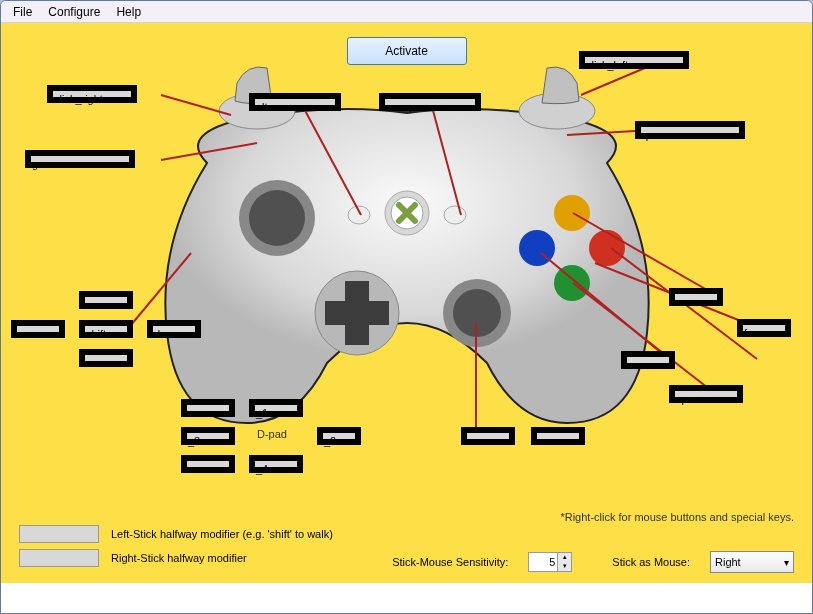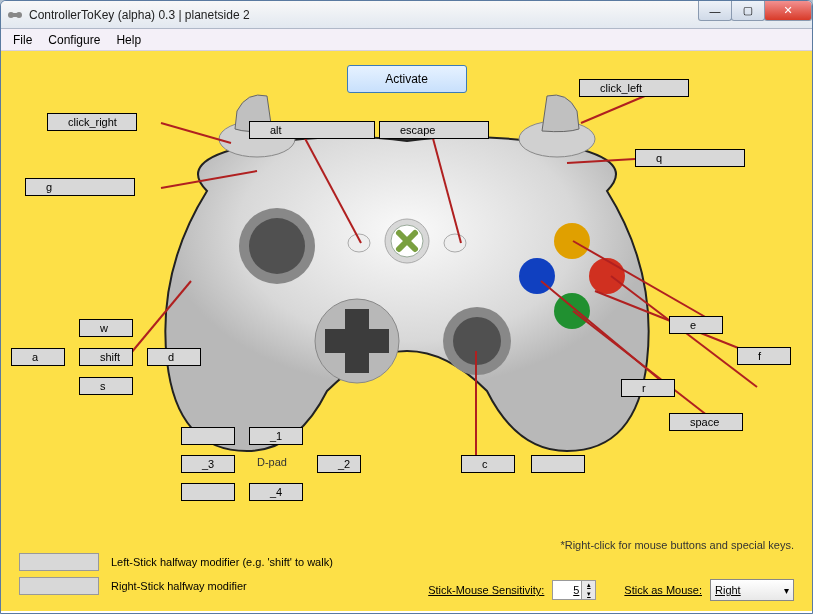--- a/index.html
+++ b/index.html
@@ -90,24 +90,24 @@
   }
   .controller {
     position: absolute;
     top: 40px; left: 50%;
     transform: translateX(-50%);
     width: 560px; height: 380px;
   }
   .mapbox {
     position: absolute;
     background: #d8d8d8;
-    border: 1px solid #000000;
+    border: 6px solid #000000;
     height: 18px;
     min-width: 44px;
-    padding: 1px 6px 0 20px;
+    padding: 1px 6px 0 1px;
     font-size: 11px;
     line-height: 15px;
     color: #000;
   }
   .dpad-label {
     position: absolute;
     font-size: 11px;
     color: #333;
   }
   .leader {
@@ -132,23 +132,22 @@
     width: 80px; height: 18px;
     background: #d8d8d8;
     border: 1px solid #999;
     margin-right: 12px;
   }
   .ctrlrow {
     position: absolute;
     right: 0; bottom: 0;
     display: flex;
     align-items: center;
-    gap: 8px;
-    font-size: 11px;
-    text-decoration: underline;
+    gap: 20px;
+    font-size: 11px;
   }
   .hint {
     position: absolute;
     right: 18px; bottom: 60px;
     font-size: 11px;
     color: #333;
   }
   .spin {
     width: 44px; height: 20px;
     border: 1px solid #999;
@@ -185,35 +184,20 @@
     content: "▾";
     position: absolute;
     right: 4px;
     font-size: 10px;
   }
 </style>
 </head>
 <body>
 
 <div class="window">
-  <div class="titlebar">
-    <span class="titlebar-icon">
-      <svg width="16" height="16" viewBox="0 0 16 16">
-          <rect x="1" y="5" width="6" height="6" rx="3" fill="#888"></rect>
-          <rect x="9" y="5" width="6" height="6" rx="3" fill="#888"></rect>
-          <rect x="5" y="6" width="6" height="4" fill="#888"></rect>
-        </svg>
-    </span>
-    <span class="titlebar-text">ControllerToKey (alpha) 0.3 | planetside 2</span>
-    <div class="win-controls">
-      <div class="win-btn">—</div>
-      <div class="win-btn">▢</div>
-      <div class="win-btn close">✕</div>
-    </div>
-  </div>
 
   <div class="menubar">
     <span class="menu-item">File</span>
     <span class="menu-item">Configure</span>
     <span class="menu-item">Help</span>
   </div>
 
   <div class="content">
     <button class="activate">Activate</button>
 
@@ -282,22 +266,22 @@
       <polyline points="756,336 610,225"></polyline>
       <polyline points="720,275 572,190"></polyline>
       <polyline points="716,372 572,260"></polyline>
       <polyline points="670,338 540,230"></polyline>
     </svg>
 
     <div class="mapbox" style="top:62px;left:46px;width:90px">click_right</div>
     <div class="mapbox" style="top:28px;left:578px;width:110px">click_left</div>
     <div class="mapbox" style="top:127px;left:24px;width:110px">g</div>
     <div class="mapbox" style="top:98px;left:634px;width:110px">q</div>
-    <div class="mapbox" style="top:70px;left:248px;width:126px">alt</div>
-    <div class="mapbox" style="top:70px;left:378px;width:110px">escape</div>
+    <div class="mapbox" style="top:70px;left:248px;width:92px">alt</div>
+    <div class="mapbox" style="top:70px;left:378px;width:102px">escape</div>
 
     <div class="mapbox" style="top:268px;left:78px;width:54px">w</div>
     <div class="mapbox" style="top:297px;left:78px;width:54px">shift</div>
     <div class="mapbox" style="top:326px;left:78px;width:54px">s</div>
     <div class="mapbox" style="top:297px;left:10px;width:54px">a</div>
     <div class="mapbox" style="top:297px;left:146px;width:54px">d</div>
 
     <div class="mapbox" style="top:376px;left:180px;width:54px"></div>
     <div class="mapbox" style="top:376px;left:248px;width:54px">_1</div>
     <div class="mapbox" style="top:404px;left:180px;width:54px">_3</div>

